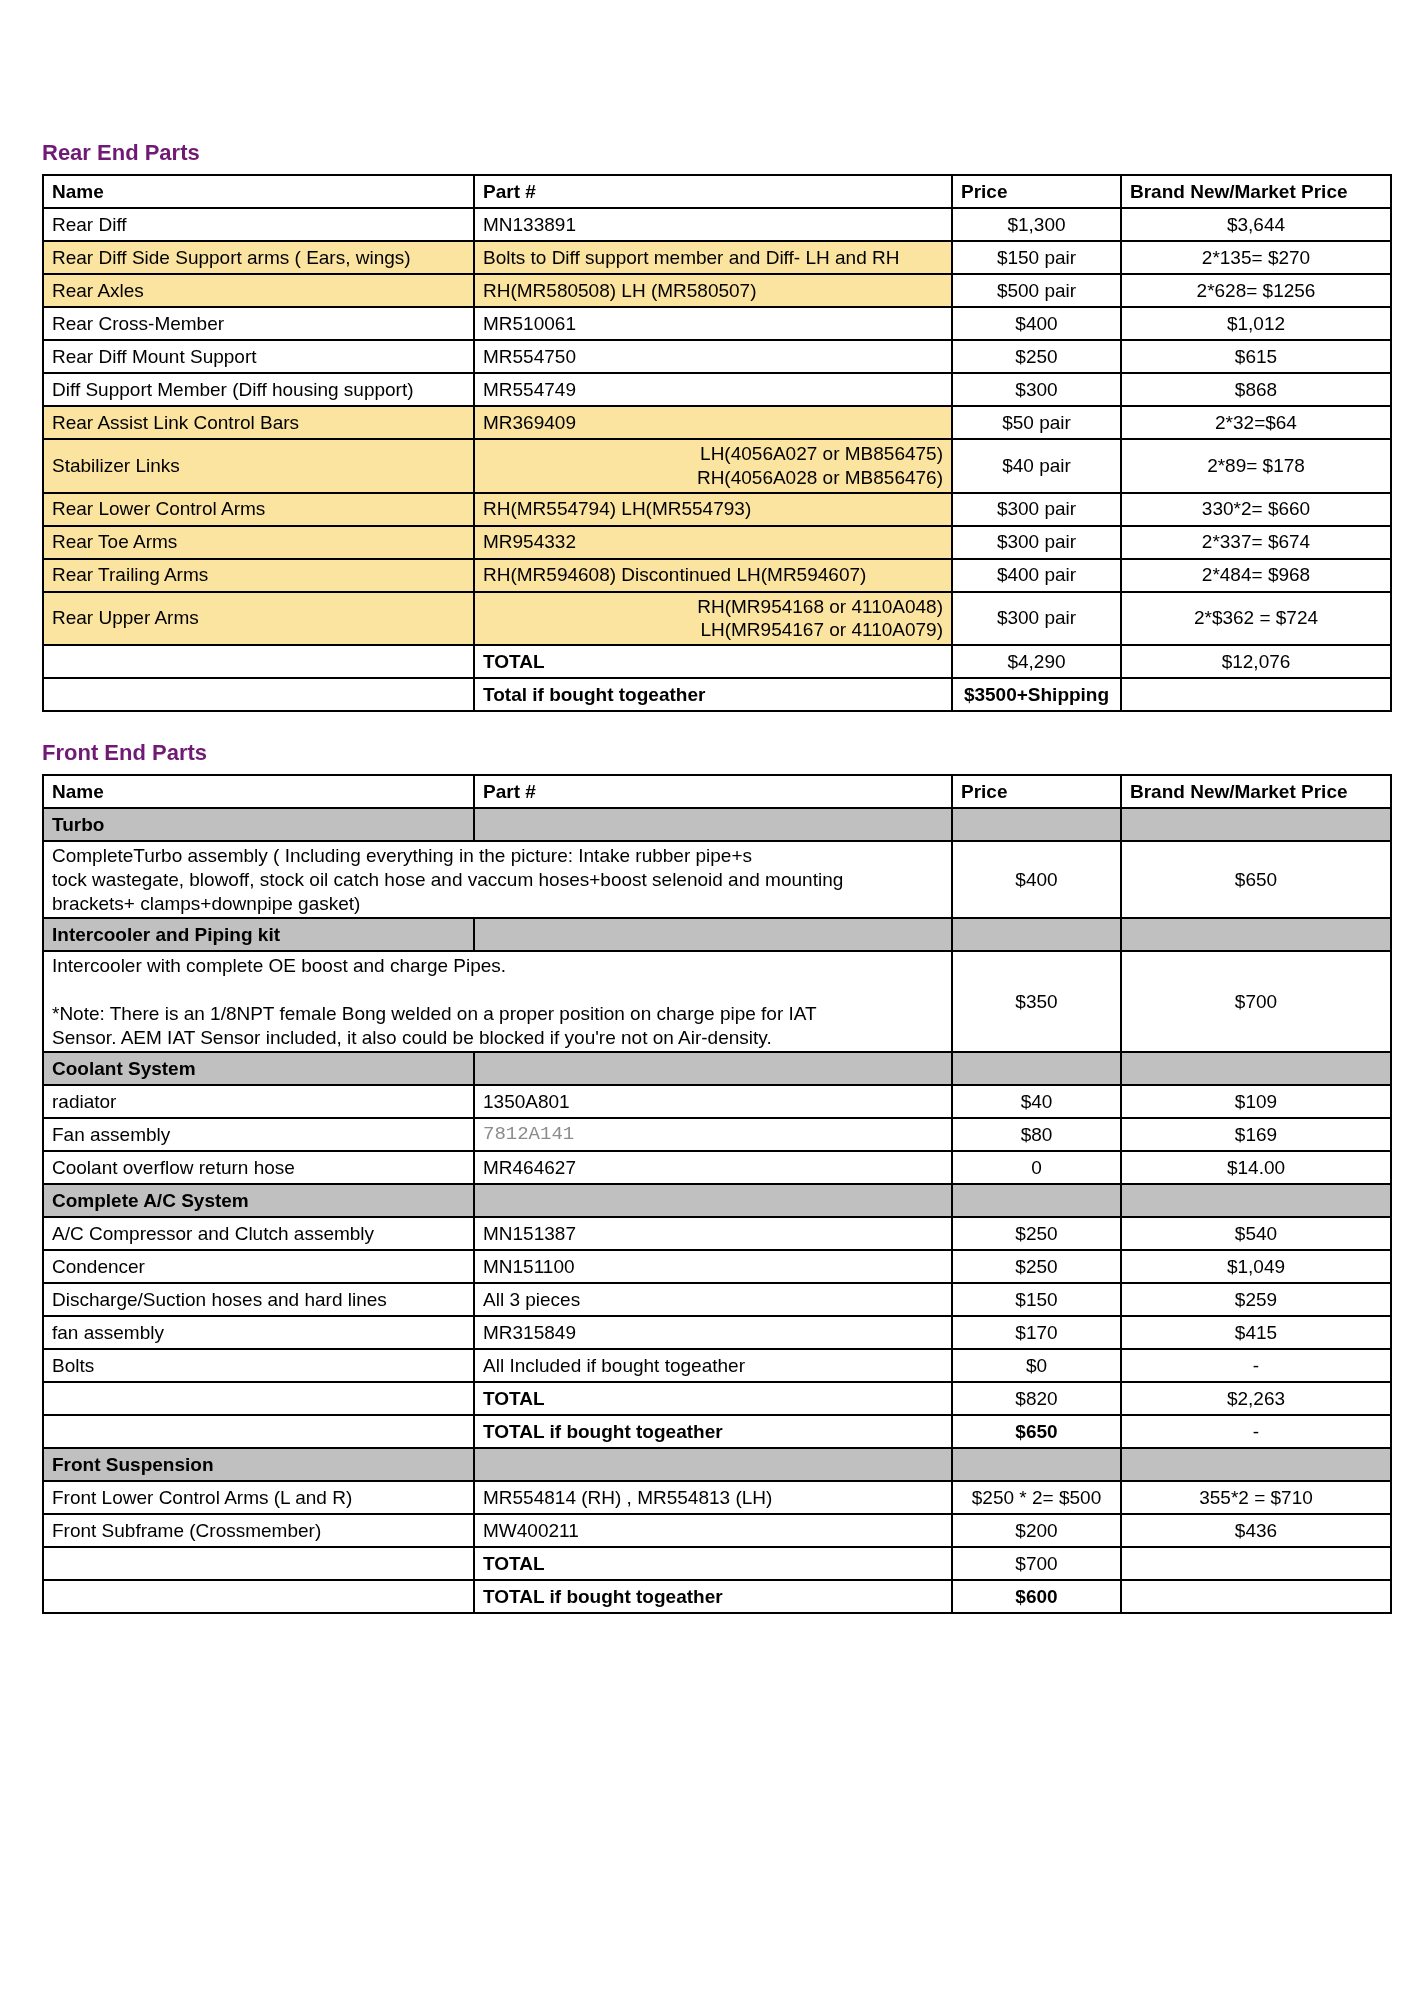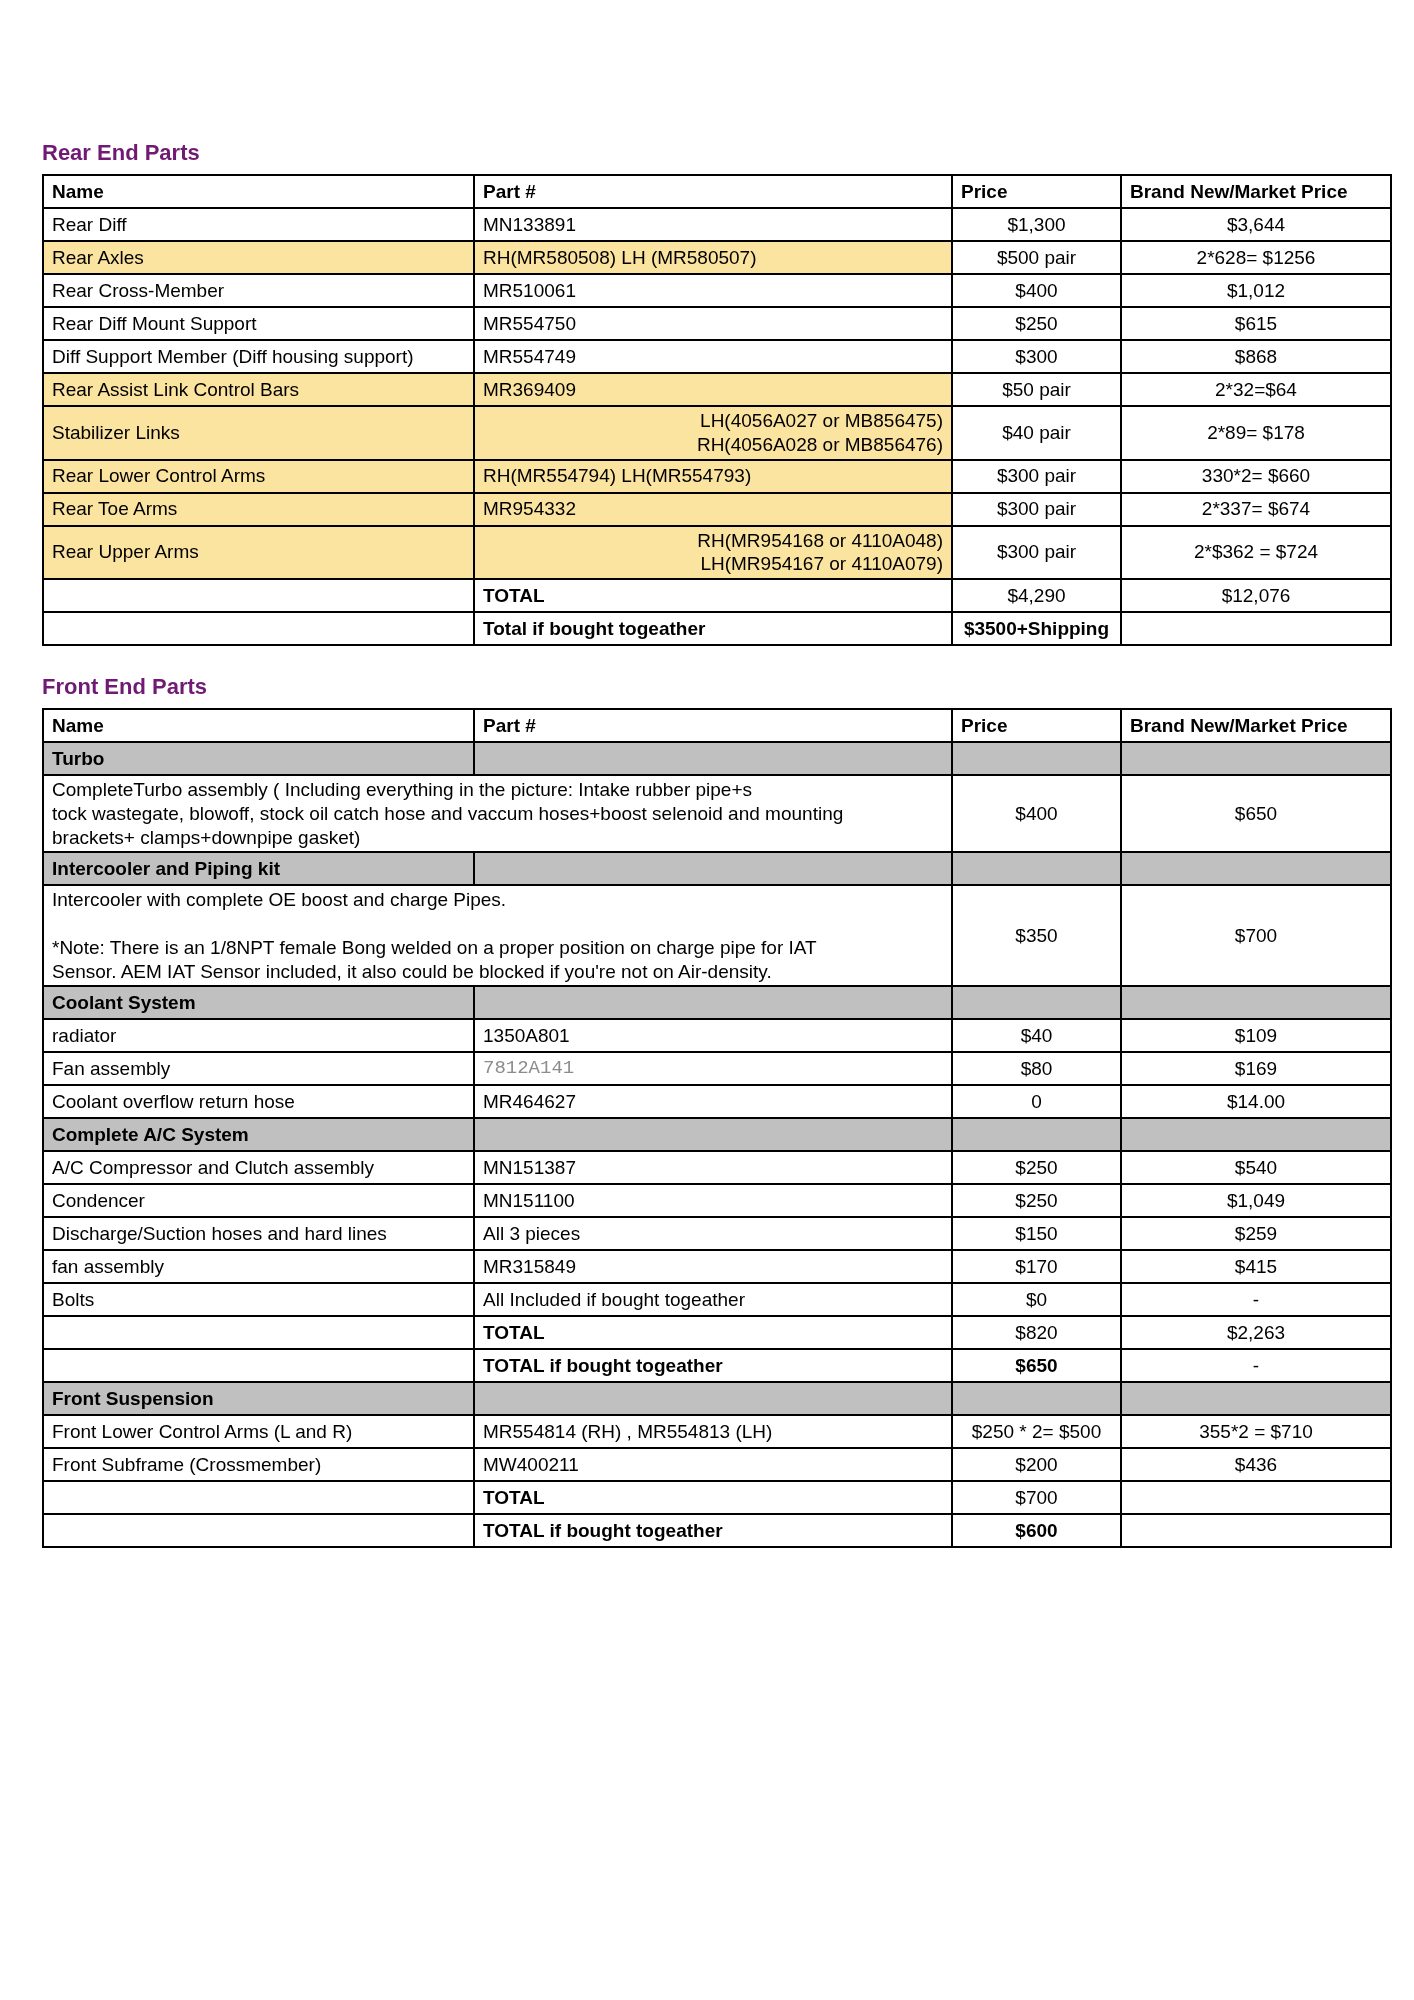--- a/index.html
+++ b/index.html
@@ -45,20 +45,26 @@
       <th class="c">Price</th>
       <th class="small">Brand New/Market Price</th>
     </tr>
     <tr>
       <td>Rear Diff</td>
       <td>MN133891</td>
       <td class="c">$1,300</td>
       <td class="c">$3,644</td>
     </tr>
     <tr>
+      <td class="hl">Rear Diff Side Support arms ( Ears, wings)</td>
+      <td class="hl">Bolts to Diff support member and Diff- LH and RH</td>
+      <td class="c">$150 pair</td>
+      <td class="c">2*135= $270</td>
+    </tr>
+    <tr>
       <td class="hl">Rear Axles</td>
       <td class="hl">RH(MR580508) LH (MR580507)</td>
       <td class="c">$500 pair</td>
       <td class="c">2*628= $1256</td>
     </tr>
     <tr>
       <td>Rear Cross-Member</td>
       <td>MR510061</td>
       <td class="c">$400</td>
       <td class="c">$1,012</td>
@@ -92,20 +98,26 @@
       <td class="hl">Rear Lower Control Arms</td>
       <td class="hl">RH(MR554794) LH(MR554793)</td>
       <td class="c">$300 pair</td>
       <td class="c">330*2= $660</td>
     </tr>
     <tr>
       <td class="hl">Rear Toe Arms</td>
       <td class="hl">MR954332</td>
       <td class="c">$300 pair</td>
       <td class="c">2*337= $674</td>
+    </tr>
+    <tr>
+      <td class="hl">Rear Trailing Arms</td>
+      <td class="hl">RH(MR594608) Discontinued LH(MR594607)</td>
+      <td class="c">$400 pair</td>
+      <td class="c">2*484= $968</td>
     </tr>
     <tr>
       <td class="hl">Rear Upper Arms</td>
       <td class="hl pre">RH(MR954168 or 4110A048)
 LH(MR954167 or 4110A079)</td>
       <td class="c">$300 pair</td>
       <td class="c">2*$362 = $724</td>
     </tr>
     <tr>
       <td></td>

